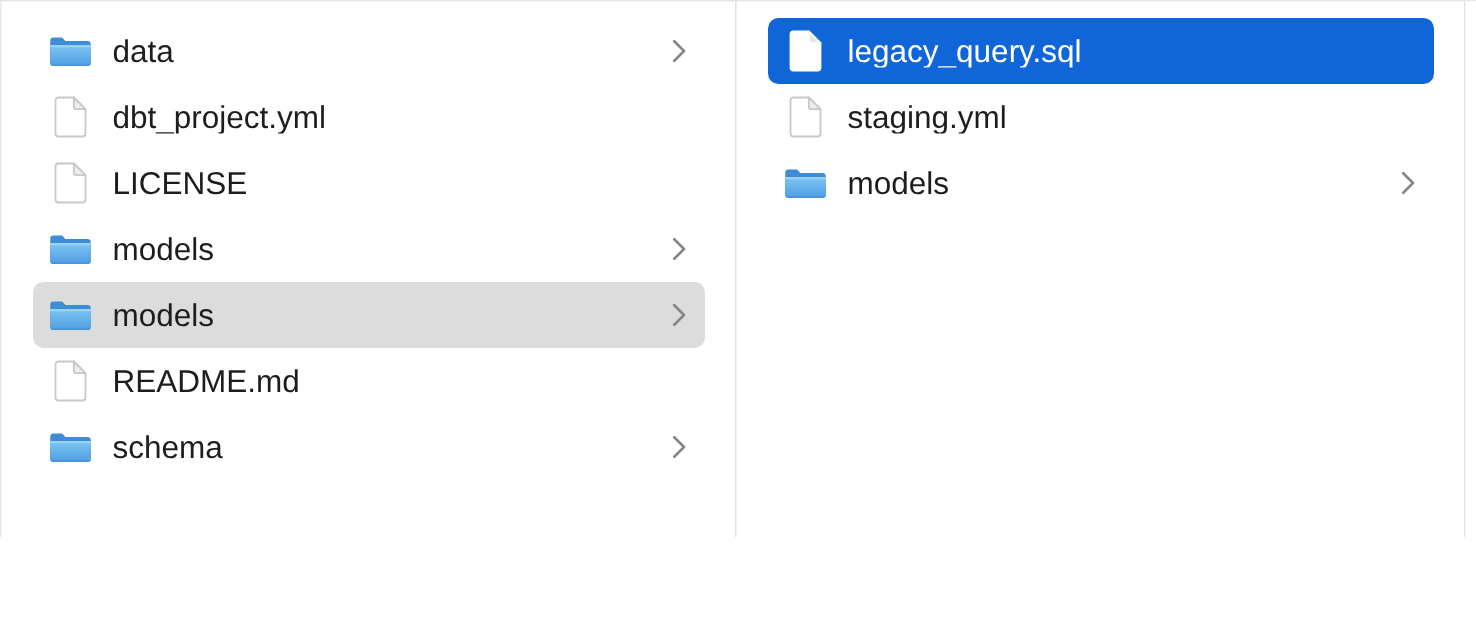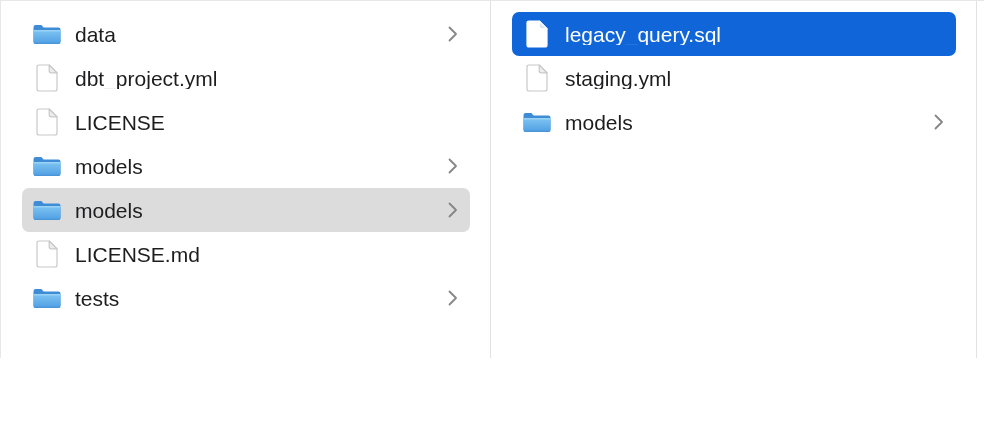--- a/index.html
+++ b/index.html
@@ -167,33 +167,33 @@
           <use href="#icon-chevron"></use>
         </svg>
   </div>
       <div class="row">
     <span class="icon-slot">
 
       <svg class="icon-doc-svg">
             <use href="#icon-document"></use>
           </svg>
     </span>
-    <span class="label">LICENSE.md</span>
-    <svg class="chevron" style="visibility: hidden;">
-          <use href="#icon-chevron"></use>
-        </svg>
-  </div>
-      <div class="row">
-    <span class="icon-slot">
-      <svg class="icon-folder-svg">
-            <use href="#icon-folder"></use>
-          </svg>
-
-    </span>
-    <span class="label">tests</span>
+    <span class="label">README.md</span>
+    <svg class="chevron" style="visibility: hidden;">
+          <use href="#icon-chevron"></use>
+        </svg>
+  </div>
+      <div class="row">
+    <span class="icon-slot">
+      <svg class="icon-folder-svg">
+            <use href="#icon-folder"></use>
+          </svg>
+
+    </span>
+    <span class="label">schema</span>
     <svg class="chevron">
           <use href="#icon-chevron"></use>
         </svg>
   </div>
     </div>
   <div class="column col-1">
       <div class="row selected-active">
     <span class="icon-slot">
 
       <svg class="icon-doc-svg">

